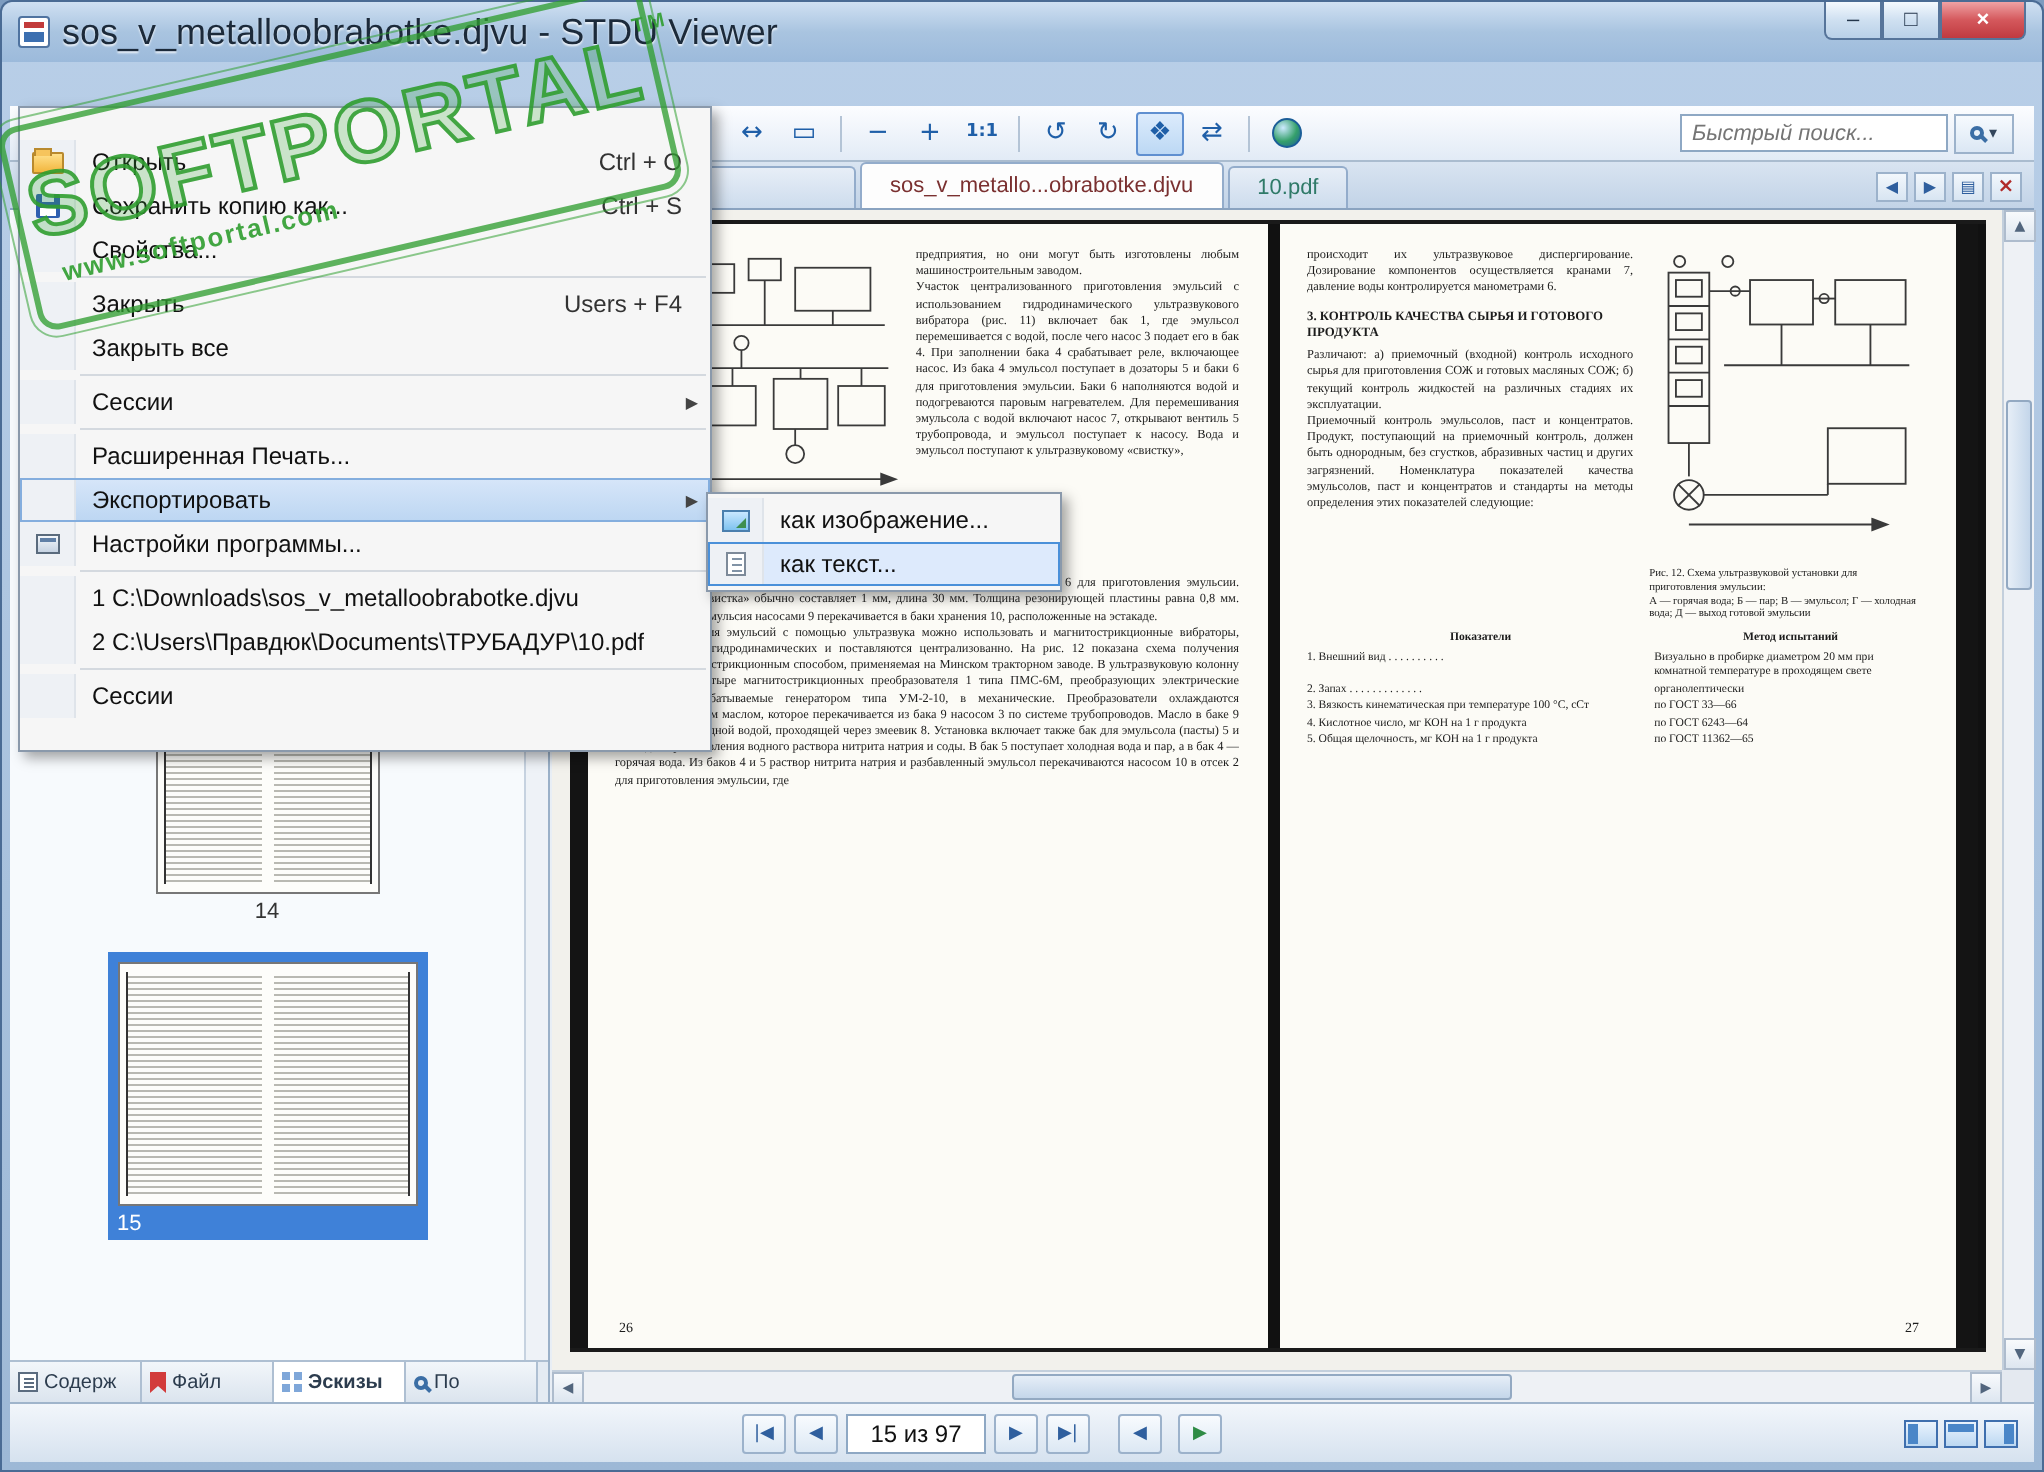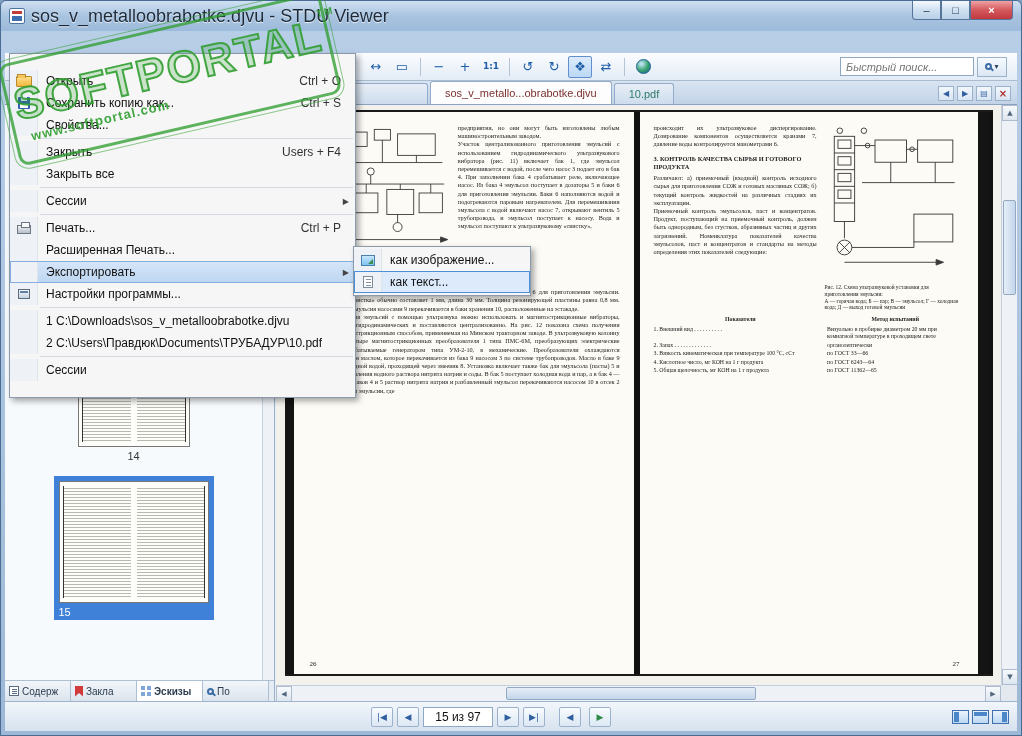--- a/index.html
+++ b/index.html
@@ -297,21 +297,21 @@
       <div class="panel-scroll">
           <div class="thumb"></div>
         </div>
       <div class="panel-tabs">
         <div class="ptab">
           <span class="list-ico"></span>
           <span>Содерж</span>
         </div>
         <div class="ptab">
           <span class="bookmark-ico"></span>
-          <span>Закла</span>
+          <span>Файл</span>
         </div>
         <div class="ptab active">
           <span class="grid-ico"></span>
           <span>Эскизы</span>
         </div>
         <div class="ptab">
           <span class="mag-ico"></span>
           <span>По</span>
         </div>
       </div>
@@ -534,27 +534,20 @@
       <span class="lab">Закрыть все</span>
     </div>
     <div class="msep"></div>
     <div class="mi">
       <span class="gut"></span>
       <span class="lab">Сессии</span>
       <span class="arr">▶</span>
     </div>
     <div class="msep"></div>
     <div class="mi">
-      <span class="gut">
-          <span class="printer-ico"></span>
-        </span>
-      <span class="lab">Печать...</span>
-      <span class="sc">Ctrl + P</span>
-    </div>
-    <div class="mi">
       <span class="gut"></span>
       <span class="lab">Расширенная Печать...</span>
     </div>
     <div class="mi hl">
       <span class="gut"></span>
       <span class="lab">Экспортировать</span>
       <span class="arr">▶</span>
     </div>
     <div class="mi">
       <span class="gut">

